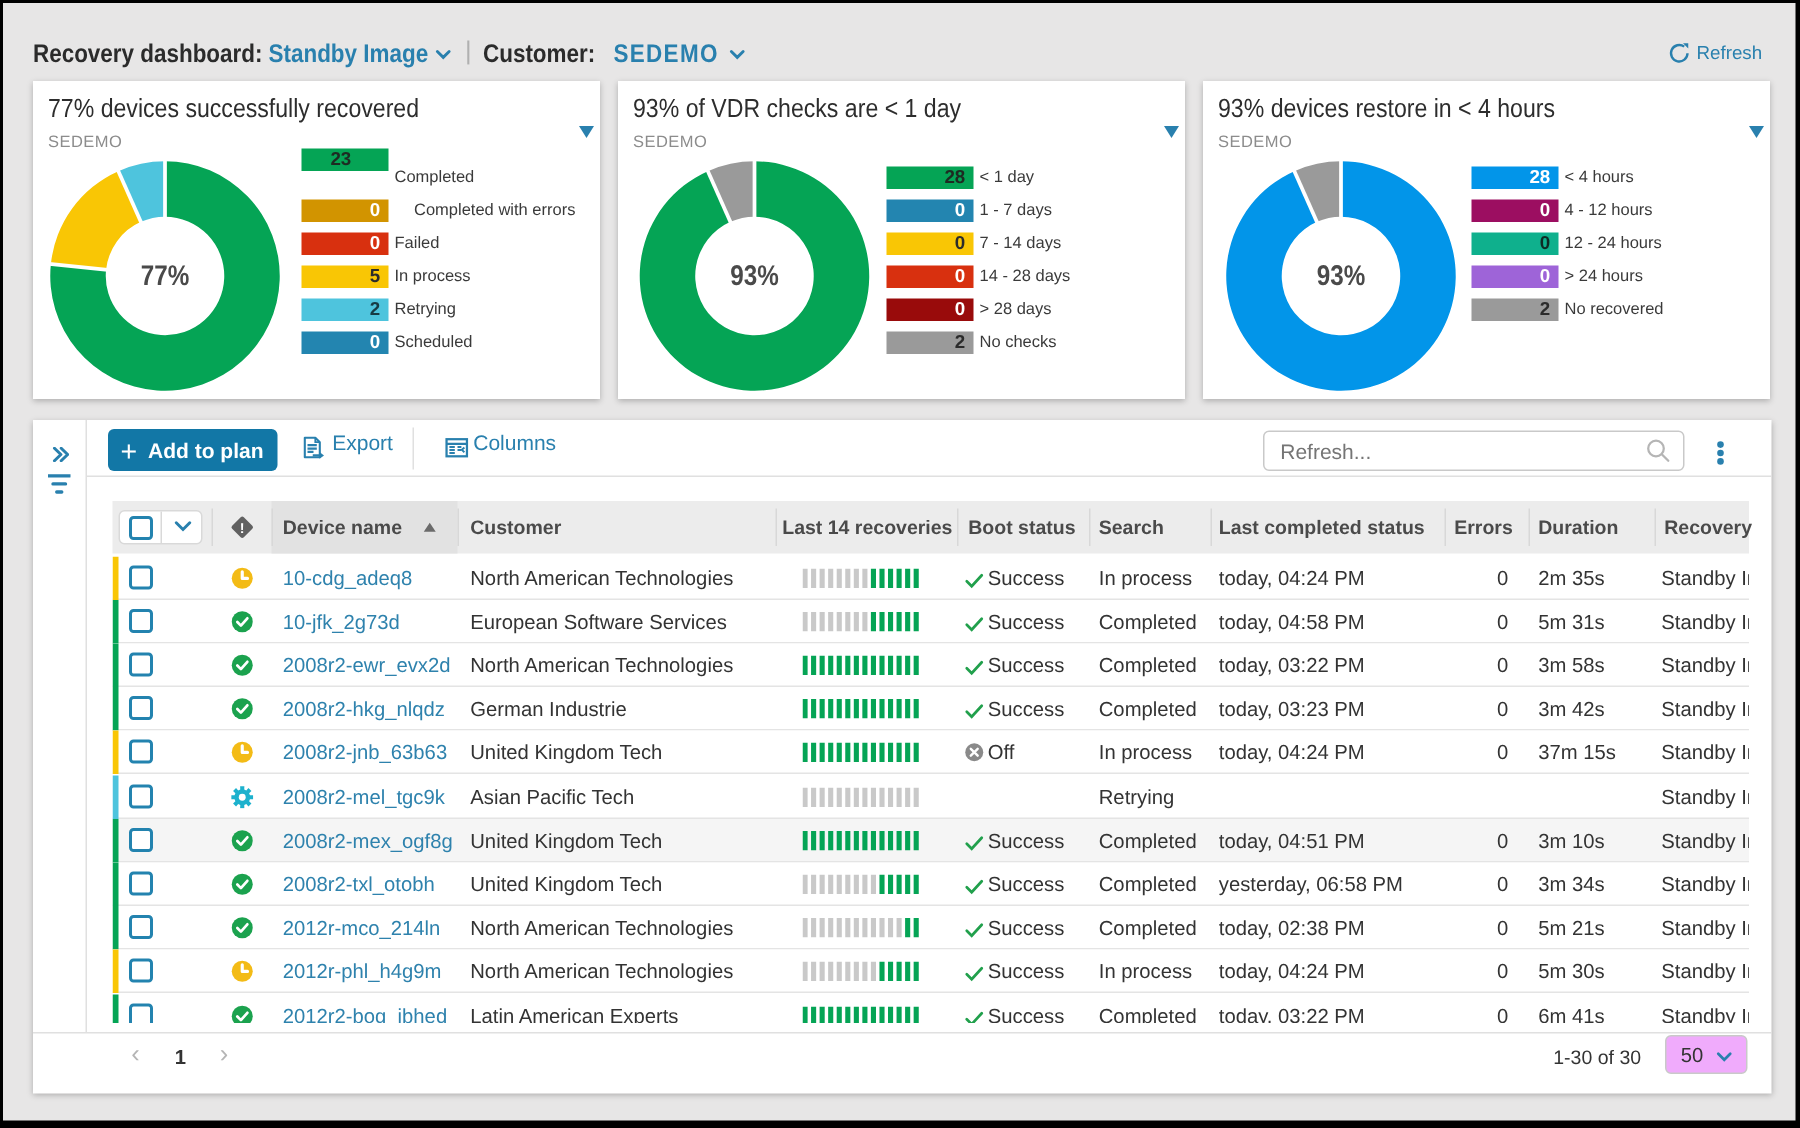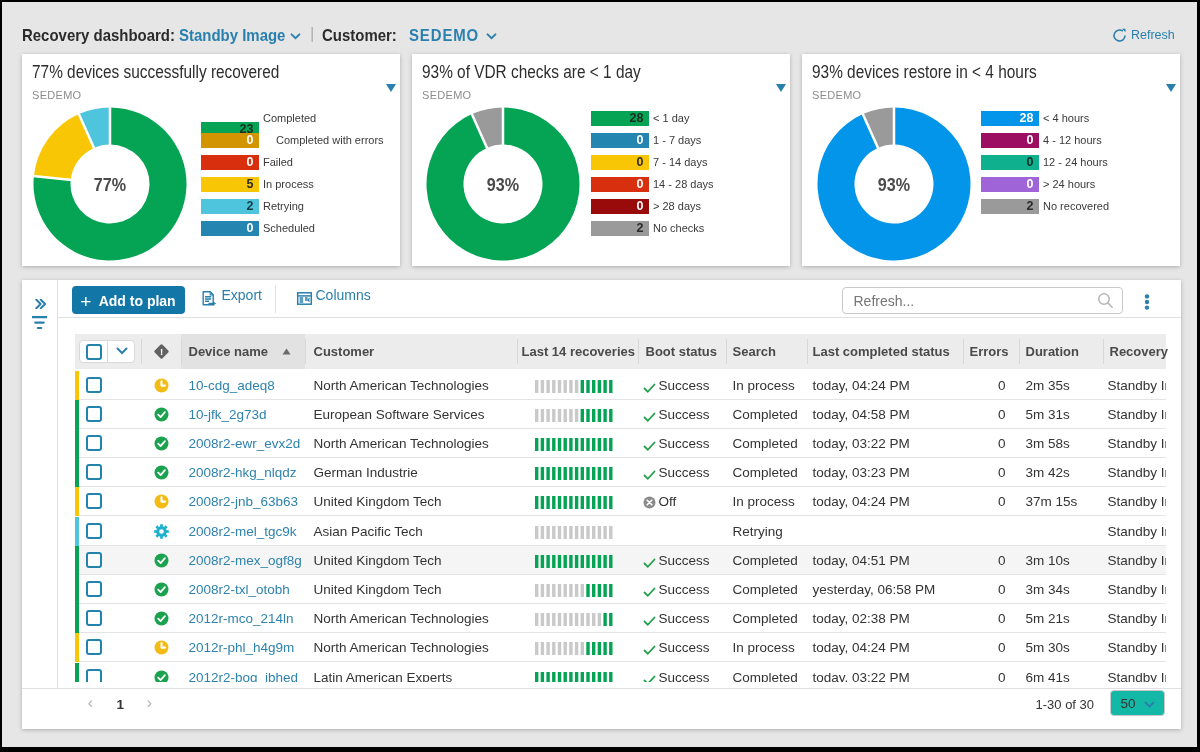--- a/index.html
+++ b/index.html
@@ -48,21 +48,21 @@
       <div class="csub">SEDEMO</div>
       <svg width="154" height="154" style="position:absolute;left:11px;top:53px">
         <path d="M77.00 0.50 A76.5 76.5 0 1 1 0.92 69.00 L37.72 72.87 A39.5 39.5 0 1 0 77.00 37.50 Z" fill="#05a455"></path>
         <path d="M0.92 69.00 A76.5 76.5 0 0 1 45.88 7.11 L60.93 40.91 A39.5 39.5 0 0 0 37.72 72.87 Z" fill="#f9c605"></path>
         <path d="M45.88 7.11 A76.5 76.5 0 0 1 77.00 0.50 L77.00 37.50 A39.5 39.5 0 0 0 60.93 40.91 Z" fill="#4ec4dd"></path>
         <line x1="77.00" y1="38.50" x2="77.00" y2="-0.50" stroke="#fff" stroke-width="2.5"></line>
         <line x1="38.71" y1="72.98" x2="-0.08" y2="68.90" stroke="#fff" stroke-width="2.5"></line>
         <line x1="61.34" y1="41.83" x2="45.48" y2="6.20" stroke="#fff" stroke-width="2.5"></line>
       </svg>
       <div style="position:absolute;left:11px;top:120px;width:154px;text-align:center;font-size:19px;font-weight:700;color:#4a4a4a;transform:scaleX(0.85)">77%</div>
-      <div style="position:absolute;left:179px;top:68px;width:57.5px;height:15px;background:#05a455;color:#1d2b22;font-size:12.5px;font-weight:700;text-align:right;line-height:15px;padding-right:5px;box-sizing:border-box">23</div>
+      <div style="position:absolute;left:179px;top:45px;width:57.5px;height:15px;background:#05a455;color:#1d2b22;font-size:12.5px;font-weight:700;text-align:center;line-height:15px;padding-right:5px;box-sizing:border-box">23</div>
       <div style="position:absolute;left:241px;top:57.2px;height:15px;line-height:15.5px;font-size:11px;color:#3a3a3a;white-space:nowrap">Completed</div>
       <div style="position:absolute;left:179px;top:79.2px;width:57.5px;height:15px;background:#d29400;color:#fff;font-size:12.5px;font-weight:700;text-align:right;line-height:15px;padding-right:5px;box-sizing:border-box">0</div>
       <div style="position:absolute;left:254px;top:79.2px;height:15px;line-height:15.5px;font-size:11px;color:#3a3a3a;white-space:nowrap">Completed with errors</div>
       <div style="position:absolute;left:179px;top:101.2px;width:57.5px;height:15px;background:#d8300f;color:#fff;font-size:12.5px;font-weight:700;text-align:right;line-height:15px;padding-right:5px;box-sizing:border-box">0</div>
       <div style="position:absolute;left:241px;top:101.2px;height:15px;line-height:15.5px;font-size:11px;color:#3a3a3a;white-space:nowrap">Failed</div>
       <div style="position:absolute;left:179px;top:123.2px;width:57.5px;height:15px;background:#f9c605;color:#2b2b2b;font-size:12.5px;font-weight:700;text-align:right;line-height:15px;padding-right:5px;box-sizing:border-box">5</div>
       <div style="position:absolute;left:241px;top:123.2px;height:15px;line-height:15.5px;font-size:11px;color:#3a3a3a;white-space:nowrap">In process</div>
       <div style="position:absolute;left:179px;top:145.2px;width:57.5px;height:15px;background:#4ec4dd;color:#173b44;font-size:12.5px;font-weight:700;text-align:right;line-height:15px;padding-right:5px;box-sizing:border-box">2</div>
       <div style="position:absolute;left:241px;top:145.2px;height:15px;line-height:15.5px;font-size:11px;color:#3a3a3a;white-space:nowrap">Retrying</div>
       <div style="position:absolute;left:179px;top:167.2px;width:57.5px;height:15px;background:#2385b0;color:#fff;font-size:12.5px;font-weight:700;text-align:right;line-height:15px;padding-right:5px;box-sizing:border-box">0</div>
@@ -573,20 +573,20 @@
           <div class="cell" style="left:888px;width:43px;text-align:right">0</div>
           <div class="cell" style="left:951px">6m 41s</div>
           <div class="cell" style="left:1033px;width:58px;overflow:hidden;white-space:nowrap">Standby Im</div>
         </div>
       </div>
     <div class="pag">
       <div style="position:absolute;left:66px;top:4px;font-size:17px;color:#b5b5b5">‹</div>
       <div style="position:absolute;left:95px;top:8px;font-size:13.5px;font-weight:700;color:#333">1</div>
       <div style="position:absolute;left:125px;top:4px;font-size:17px;color:#b5b5b5">›</div>
       <div style="position:absolute;left:1014px;top:8px;font-size:13px;color:#333">1-30 of 30</div>
-      <div style="position:absolute;left:1088px;top:1px;width:55px;height:26px;border:1px solid #c9c9c9;border-radius:4px;background:#14b8a6">
+      <div style="position:absolute;left:1088px;top:1px;width:55px;height:26px;border:1px solid #c9c9c9;border-radius:4px;background:#f0abfc">
         <div style="position:absolute;left:10px;top:5px;font-size:13.5px;color:#333">50</div>
         <svg style="position:absolute;left:33px;top:10px" width="11" height="7" viewBox="0 0 11 7">
             <path d="M1.5 1.5 L5.5 5.5 L9.5 1.5" stroke="#2980ae" stroke-width="1.8" fill="none" stroke-linecap="round"></path>
           </svg>
       </div>
     </div>
   </div>
 </div>
 </body></html>

